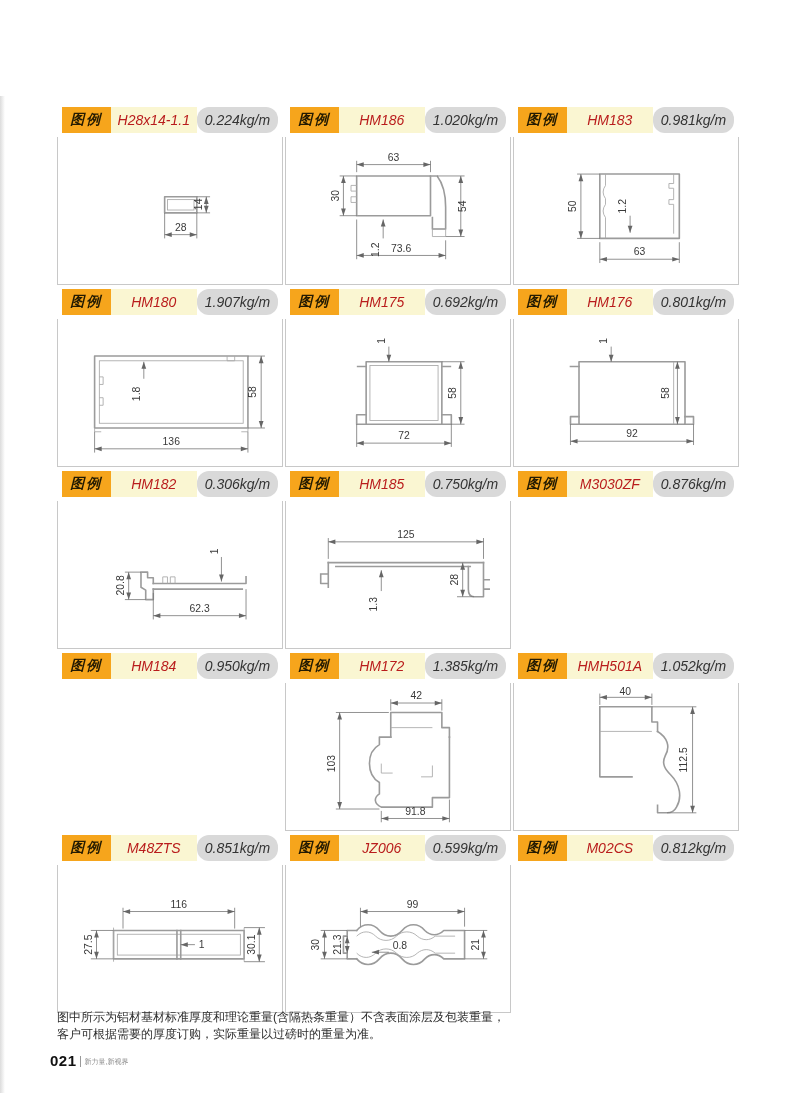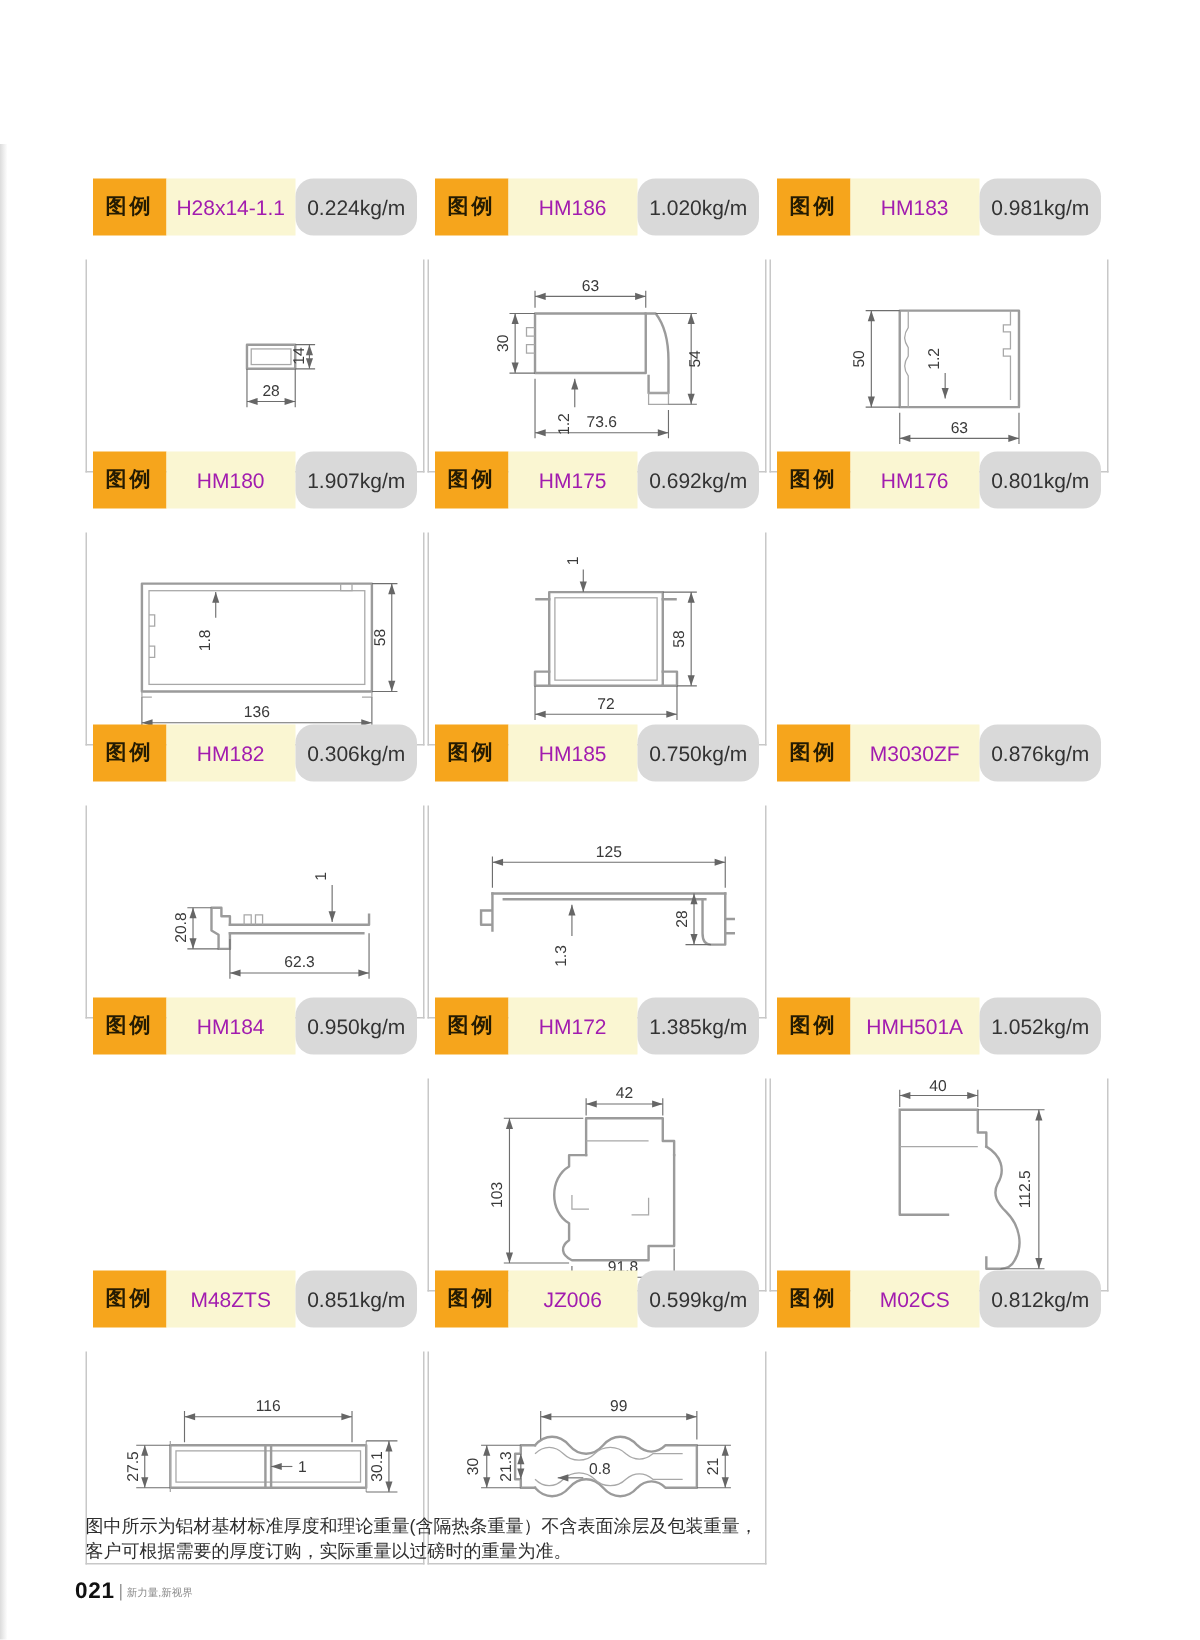--- a/index.html
+++ b/index.html
@@ -1,23 +1,23 @@
 <!DOCTYPE html>
 <html><head>
 <meta charset="utf-8">
 <style>
   html,body{margin:0;padding:0;background:#fff;}
   body{width:800px;height:1093px;position:relative;font-family:"Liberation Sans",sans-serif;overflow:hidden;}
   .edge{position:absolute;left:0;top:96px;bottom:0;width:5px;background:linear-gradient(90deg,#dcdcdc,rgba(255,255,255,0));}
   .grid{position:absolute;left:57px;top:103px;width:682px;display:grid;grid-template-columns:repeat(3,226px);grid-auto-rows:182px;column-gap:2px;}
   .cell{display:flex;flex-direction:column;}
-  .hdr{display:flex;height:38px;margin:16px 5px;flex:none;}
+  .hdr{display:flex;height:26px;margin:4px 5px;flex:none;font-style:italic;}
   .hdr span{display:flex;align-items:center;justify-content:center;white-space:nowrap;}
   .lg{width:22.5%;background:#F6A51C;color:#241b02;font-weight:bold;font-size:14px;letter-spacing:2px;}
-  .md{width:40%;background:#FAF6D2;color:#a21caf;font-size:14px;}
+  .md{width:40%;background:#FAF6D2;color:#b91c1c;font-size:14px;}
   .wt{width:37.5%;background:#D9D9D9;color:#333;font-size:14px;border-radius:12px;}
   .bd{height:149px;border:1px solid #c8c8c8;border-top:none;background:#fff;padding-left:12px;}
   svg.draw{width:100%;height:100%;display:block;overflow:visible;}
   .p{fill:none;stroke:#9b9b9b;stroke-width:1.7;stroke-linejoin:round;stroke-linecap:square;}
   .p2{fill:none;stroke:#a8a8a8;stroke-width:0.9;}
   .d{fill:none;stroke:#6e6e6e;stroke-width:0.8;}
   .t{font-size:11px;fill:#3a3a3a;font-family:"Liberation Sans",sans-serif;}
   .note{position:absolute;left:57px;top:1009px;width:682px;text-align:left;font-size:12px;color:#2e2e2e;line-height:17px;}
   .pageinfo{position:absolute;left:50px;top:1052px;display:flex;align-items:center;}
   .pgnum{font-size:15px;font-weight:bold;color:#111;letter-spacing:0.5px;}
@@ -149,20 +149,34 @@
       </svg>
     </div>
   </div>
 
   <div class="cell">
     <div class="hdr">
       <span class="lg">图例</span>
       <span class="md">HM176</span>
       <span class="wt">0.801kg/m</span>
     </div>
+    <div class="bd">
+      <svg class="draw" viewBox="0 0 224 149">
+        <rect class="p" x="56" y="42" width="112" height="66"></rect>
+        <line class="p2" x1="156" y1="42" x2="156" y2="108"></line>
+        <path class="p" d="M56,47 h-9 M56,100 h-9 v8 h9 M168,100 h9 v8 h-9"></path>
+        <path class="d" d="M47,108 v22 M177,108 v22"></path>
+        <line class="d" x1="160" y1="42" x2="160" y2="108" marker-start="url(#ar)" marker-end="url(#ar)"></line>
+        <line class="d" x1="47" y1="126" x2="177" y2="126" marker-start="url(#ar)" marker-end="url(#ar)"></line>
+        <line class="d" x1="90" y1="26" x2="90" y2="42" marker-end="url(#ar)"></line>
+        <text class="t" x="86" y="20" text-anchor="middle" transform="rotate(-90 86 20)">1</text>
+        <text class="t" x="151" y="75" text-anchor="middle" transform="rotate(-90 151 75)">58</text>
+        <text class="t" x="112" y="122" text-anchor="middle">92</text>
+      </svg>
+    </div>
   </div>
 
   <div class="cell">
     <div class="hdr">
       <span class="lg">图例</span>
       <span class="md">HM182</span>
       <span class="wt">0.306kg/m</span>
     </div>
     <div class="bd">
       <svg class="draw" viewBox="0 0 224 149">

